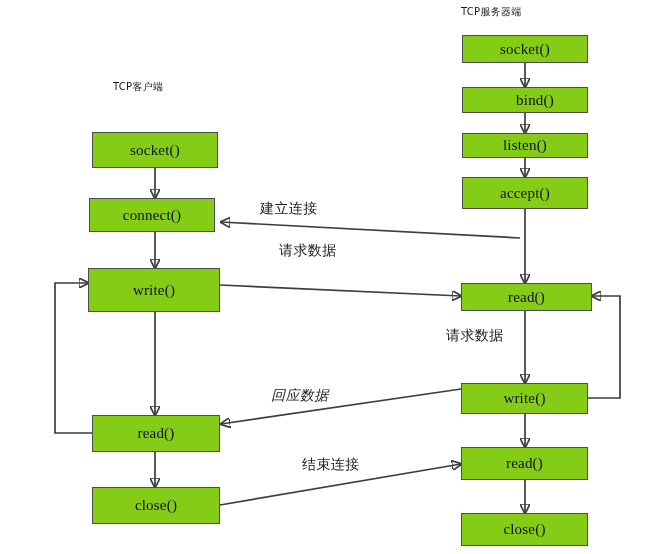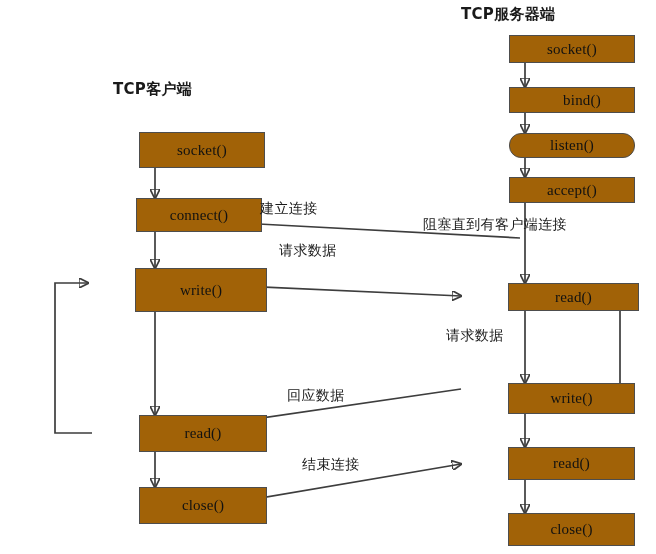--- a/index.html
+++ b/index.html
@@ -11,39 +11,37 @@
     position: relative;
     width: 656px;
     height: 554px;
     background: #ffffff;
     font-family: "Liberation Serif", "DejaVu Serif", serif;
     overflow: hidden;
   }
   .col-title {
     position: absolute;
     font-family: "DejaVu Sans", "Liberation Sans", sans-serif;
-    font-size: 15px;
+    font-size: 10px;
     color: #1a1a1a;
     white-space: nowrap;
     letter-spacing: 0.3px;
-    font-weight: bold;
   }
   .node {
     position: absolute;
     box-sizing: border-box;
     border: 1.6px solid #4d4d4d;
-    background: #a16207;
+    background: #84cc16;
     display: flex;
     align-items: center;
     justify-content: center;
     font-family: "Liberation Serif", "DejaVu Serif", serif;
     font-size: 15px;
     color: #111111;
     letter-spacing: 0.2px;
-    margin-left: 47px;
   }
   .edge-label {
     position: absolute;
     font-family: "DejaVu Sans", "Liberation Sans", sans-serif;
     font-size: 14px;
     color: #1a1a1a;
     white-space: nowrap;
     letter-spacing: 0.4px;
   }
   svg.edges {
@@ -116,39 +114,38 @@
   <div class="node" style="left:92px;  top:487px; width:128px; height:37px;">
     <span>close()</span>
   </div>
 
   <div class="node" style="left:462px; top:35px;  width:126px; height:28px;">
     <span>socket()</span>
   </div>
   <div class="node" style="left:462px; top:87px;  width:126px; height:26px;padding-left:20px;">
     <span>bind()</span>
   </div>
-  <div class="node" style="left:462px; top:133px; width:126px; height:25px;border-radius:12px;">
+  <div class="node" style="left:462px; top:133px; width:126px; height:25px;">
     <span>listen()</span>
   </div>
-  <div class="node" style="left:462px; top:177px; width:126px; height:26px;">
+  <div class="node" style="left:462px; top:177px; width:126px; height:32px;">
     <span>accept()</span>
   </div>
   <div class="node" style="left:461px; top:283px; width:131px; height:28px;">
     <span>read()</span>
   </div>
   <div class="node" style="left:461px; top:383px; width:127px; height:31px;">
     <span>write()</span>
   </div>
   <div class="node" style="left:461px; top:447px; width:127px; height:33px;">
     <span>read()</span>
   </div>
   <div class="node" style="left:461px; top:513px; width:127px; height:33px;">
     <span>close()</span>
   </div>
 
   <div class="edge-label" style="left:260px; top:200px;text-align:center;">建立连接</div>
-  <div class="edge-label" style="left:423px; top:216px;">阻塞直到有客户端连接</div>
   <div class="edge-label" style="left:279px; top:242px;">请求数据</div>
   <div class="edge-label" style="left:446px; top:327px;">请求数据</div>
-  <div class="edge-label" style="left:287px; top:387px;">回应数据</div>
+  <div class="edge-label" style="left:271px; top:387px;font-style:italic;">回应数据</div>
   <div class="edge-label" style="left:302px; top:456px;font-family:Liberation Serif, serif;">结束连接</div>
 
 </div>
 
 </body></html>

